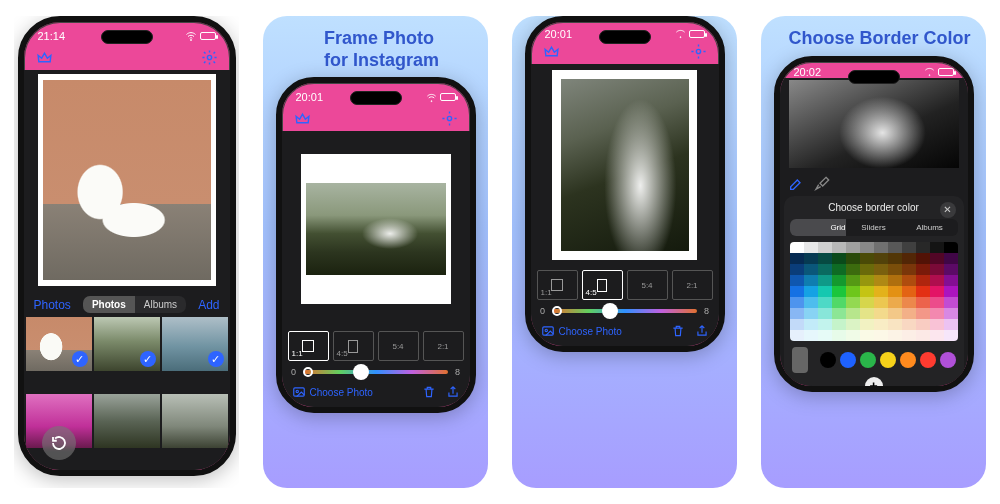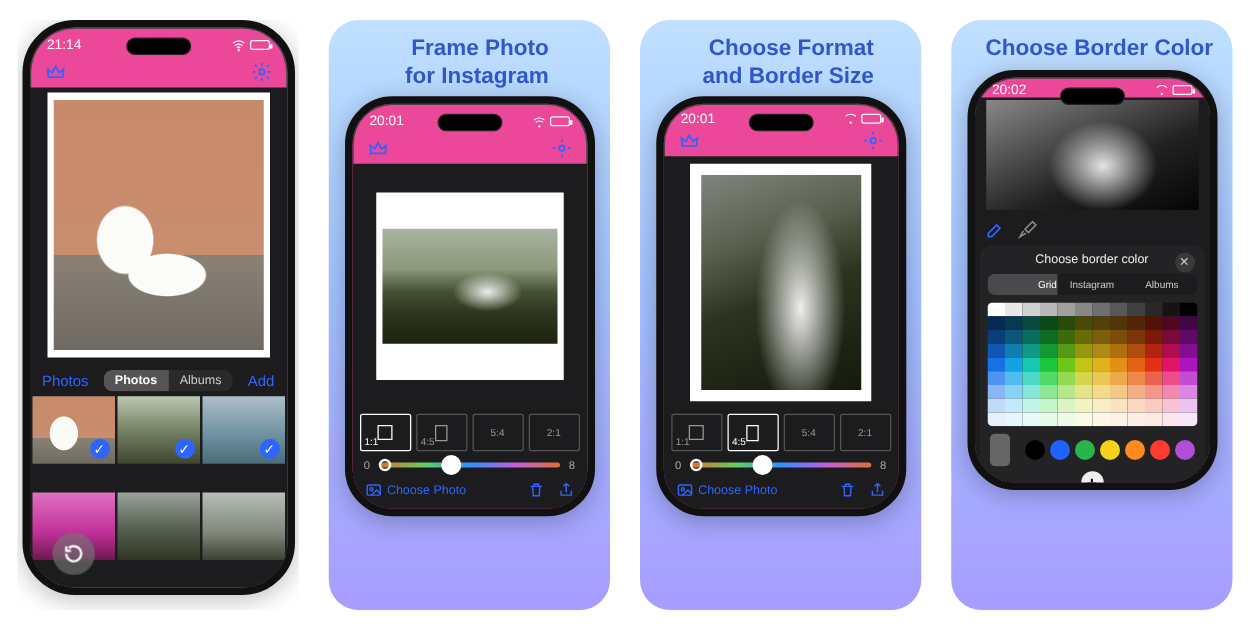--- a/index.html
+++ b/index.html
@@ -12,21 +12,21 @@
   }
   .panel {
     flex: 1 1 0;
     background: linear-gradient(180deg,#bfe0ff 0%,#a3c2ff 45%,#a79dff 100%);
     border-radius: 24px;
     display: flex; flex-direction: column; align-items: center;
     position: relative; overflow: hidden;
   }
   .panel-title {
     color: #3157cc; font-weight: 700; font-size: 18px; line-height: 1.2;
-    text-align: right; padding: 12px 8px 6px; margin-left: 12px;
+    text-align: left; padding: 12px 8px 6px; margin-left: 12px;
   }
 
   
   .device {
     width: 200px;
     background: #ec4899;
     border: 6px solid #111; border-radius: 38px;
     box-shadow: 0 0 0 1px #444 inset, 0 4px 20px rgba(0,0,0,.25);
     position: relative; display: flex; flex-direction: column;
     overflow: hidden;
@@ -287,22 +287,20 @@
           <svg viewBox="0 0 24 24" fill="none" stroke="#2e64ff" stroke-width="2">
               <path d="M12 3v12m0-12-4 4m4-4 4 4M5 13v6h14v-6"></path>
             </svg>
         </span>
       </div>
     </div>
   </div>
 </div>
 
 <div class="panel">
-  <div class="panel-title" style="white-space:pre-line">Choose Format
-and Border Size</div>
   <div class="device short">
     <div class="pill"></div>
     <div class="statusbar">
       <span>20:01</span>
       <span class="icons">
           <svg viewBox="0 0 24 24" fill="none" stroke="#fff" stroke-width="2" width="11" height="11">
             <path d="M3 9c5-5 13-5 18 0"></path>
             <circle cx="12" cy="20" r="1" fill="#fff"></circle>
           </svg>
           <span class="bat"><span class="fill"></span></span>
@@ -395,21 +393,21 @@
             <path d="M18 2l4 4-9 9-4-4zM7 13l-4 7 7-4"></path>
           </svg>
       </div>
       <div class="sheet">
         <div class="sheet-head">
           <span>Choose border color</span>
           <span class="x">✕</span>
         </div>
         <div class="seg3">
           <span class="on">Grid</span>
-          <span>Instagram</span>
+          <span>Sliders</span>
           <span>Albums</span>
         </div>
         <div class="color-grid" id="colorgrid">
             <div style="background: rgb(255, 255, 255);"></div>
             <div style="background: rgb(232, 232, 232);"></div>
             <div style="background: rgb(208, 208, 208);"></div>
             <div style="background: rgb(184, 184, 184);"></div>
             <div style="background: rgb(160, 160, 160);"></div>
             <div style="background: rgb(136, 136, 136);"></div>
             <div style="background: rgb(112, 112, 112);"></div>

